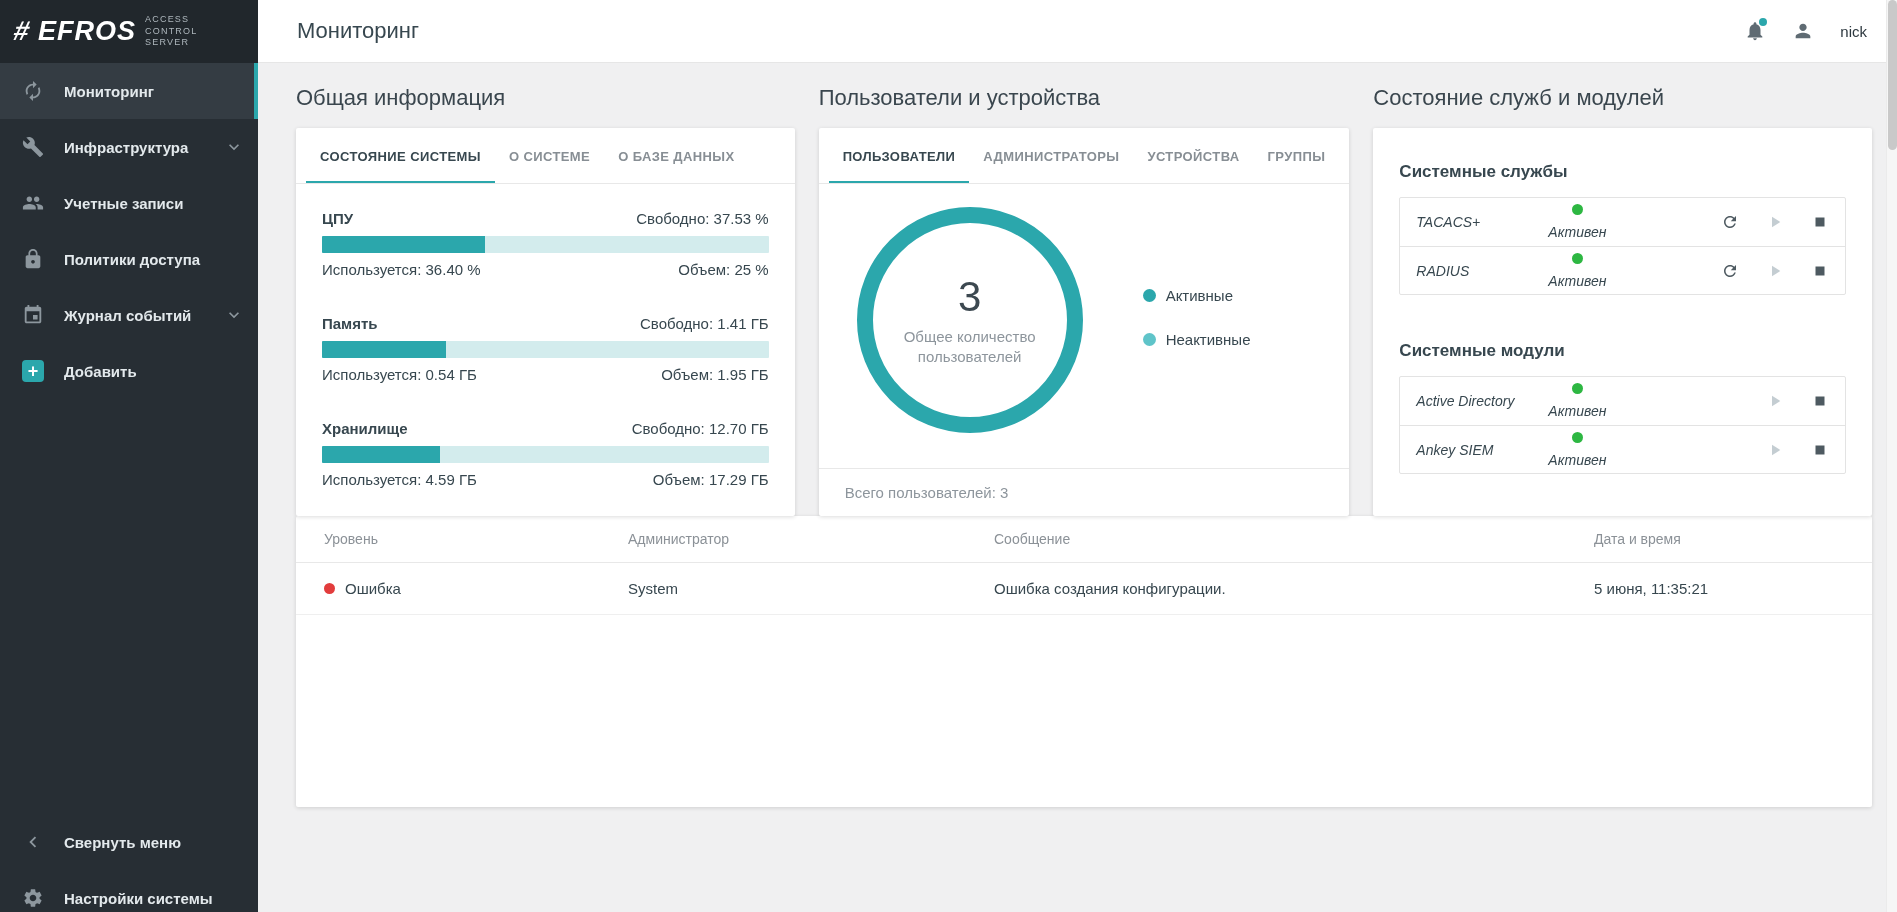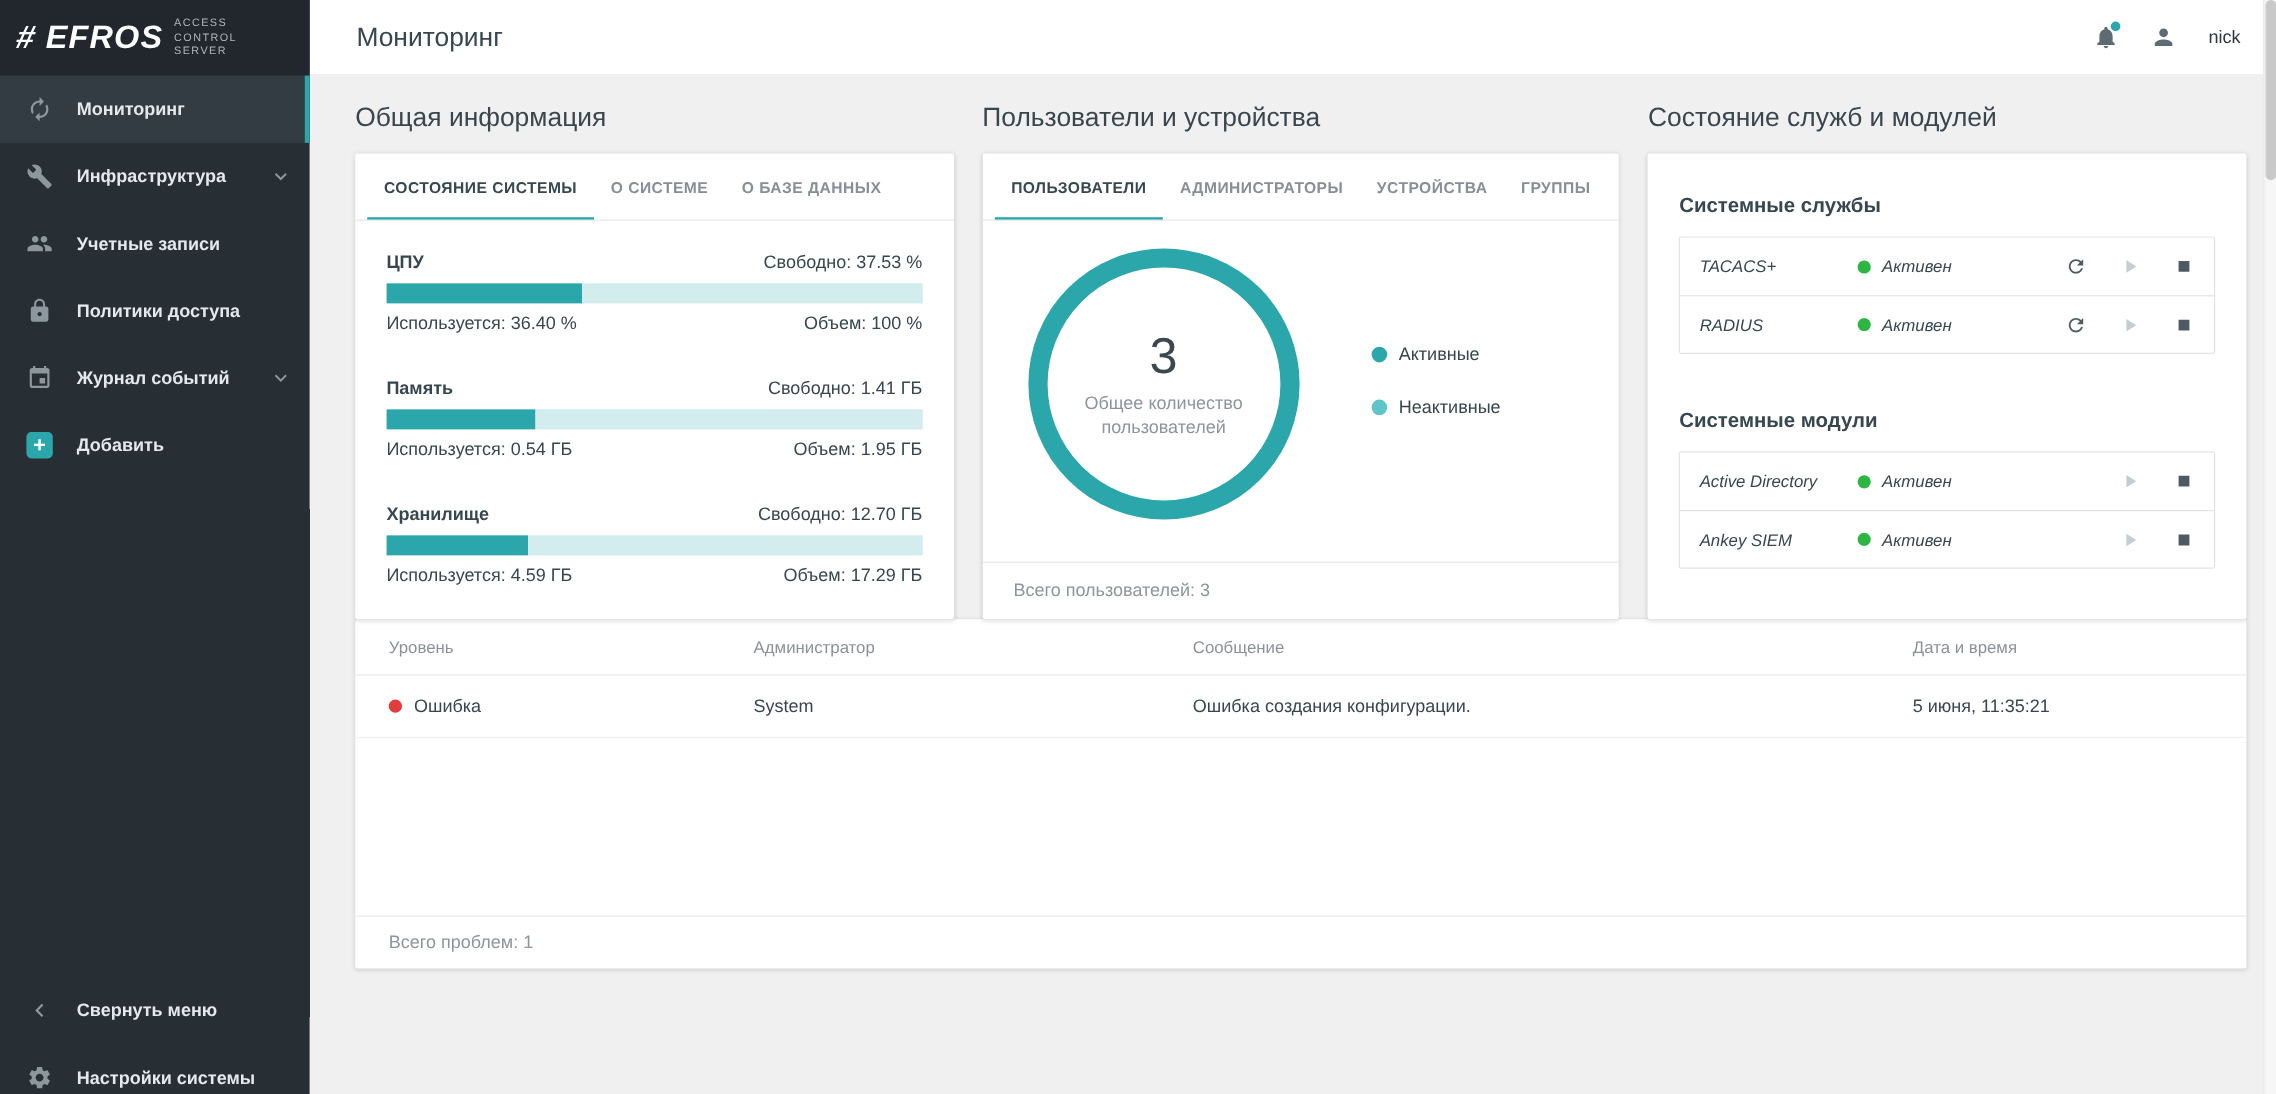--- a/index.html
+++ b/index.html
@@ -76,21 +76,21 @@
                  padding:0 26px; color:#8d959c; font-size:15px; }
 
   
   .svc-card { padding:10px 26px; height:388px; }
   .svc-heading { font-size:17px; font-weight:600; color:#37474f; margin:24px 0 15px; }
   .svc-heading.second { margin-top:46px; }
   .svc-list { border:1px solid #e3e3e3; border-radius:2px; }
   .svc-row { height:48px; display:flex; align-items:center; padding:0 16px;font-style:italic; }
   .svc-row + .svc-row { border-top:1px solid #e3e3e3; }
   .svc-name { width:132px; font-size:14px; color:#37474f; }
-  .svc-status { display:flex; align-items:center; gap:9px; font-size:14px; color:#37474f; }
+  .svc-status { display:flex; align-items:center; gap:9px; font-size:14px; color:#37474f;flex-direction:column; }
   .gdot { width:11px; height:11px; border-radius:50%; background:#2db742; }
   .svc-actions { margin-left:auto; display:flex; align-items:center; gap:27px; }
   .act { width:18px; height:18px; fill:#4e5a61; cursor:pointer; }
   .act.disabled { fill:#c4cdd2; }
 
   
   .alarm-title { margin-top:21px; }
   .alarm-card { width:1576px; height:291px; display:flex; flex-direction:column; margin-bottom:21px; }
   .t-head, .t-row { display:grid; grid-template-columns:304px 366px 600px 1fr; padding:0 28px; align-items:center; }
   .t-head { flex:0 0 47px; color:#8b9197; font-size:14px; border-bottom:1px solid #e8e8e8; }
@@ -210,21 +210,21 @@
           <div class="meter">
             <div class="meter-top">
               <span class="meter-name">ЦПУ</span>
               <span>Свободно: 37.53 %</span>
             </div>
             <div class="bar">
                 <div class="bar-fill" style="width: 36.4%;"></div>
               </div>
             <div class="meter-bottom">
               <span>Используется: 36.40 %</span>
-              <span>Объем: 100 %</span>
+              <span>Объем: 25 %</span>
             </div>
           </div>
 
           <div class="meter">
             <div class="meter-top">
               <span class="meter-name">Память</span>
               <span>Свободно: 1.41 ГБ</span>
             </div>
             <div class="bar">
                 <div class="bar-fill" style="width: 27.7%;"></div>
@@ -372,19 +372,18 @@
     <div class="t-row">
       <span class="level-cell">
         <span class="rdot"></span>
         <span>Ошибка</span>
       </span>
       <span>System</span>
       <span>Ошибка создания конфигурации.</span>
       <span>5 июня, 11:35:21</span>
     </div>
     <div class="t-spacer"></div>
-    <div class="t-footer">Всего проблем: 1</div>
   </div>
 </main>
 
 <div class="scrollbar">
   <div class="scroll-thumb"></div>
 </div>
 
 </body></html>

